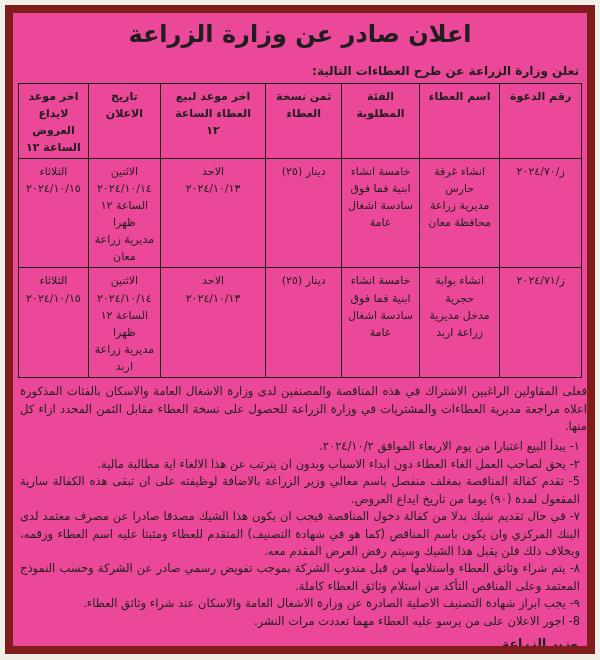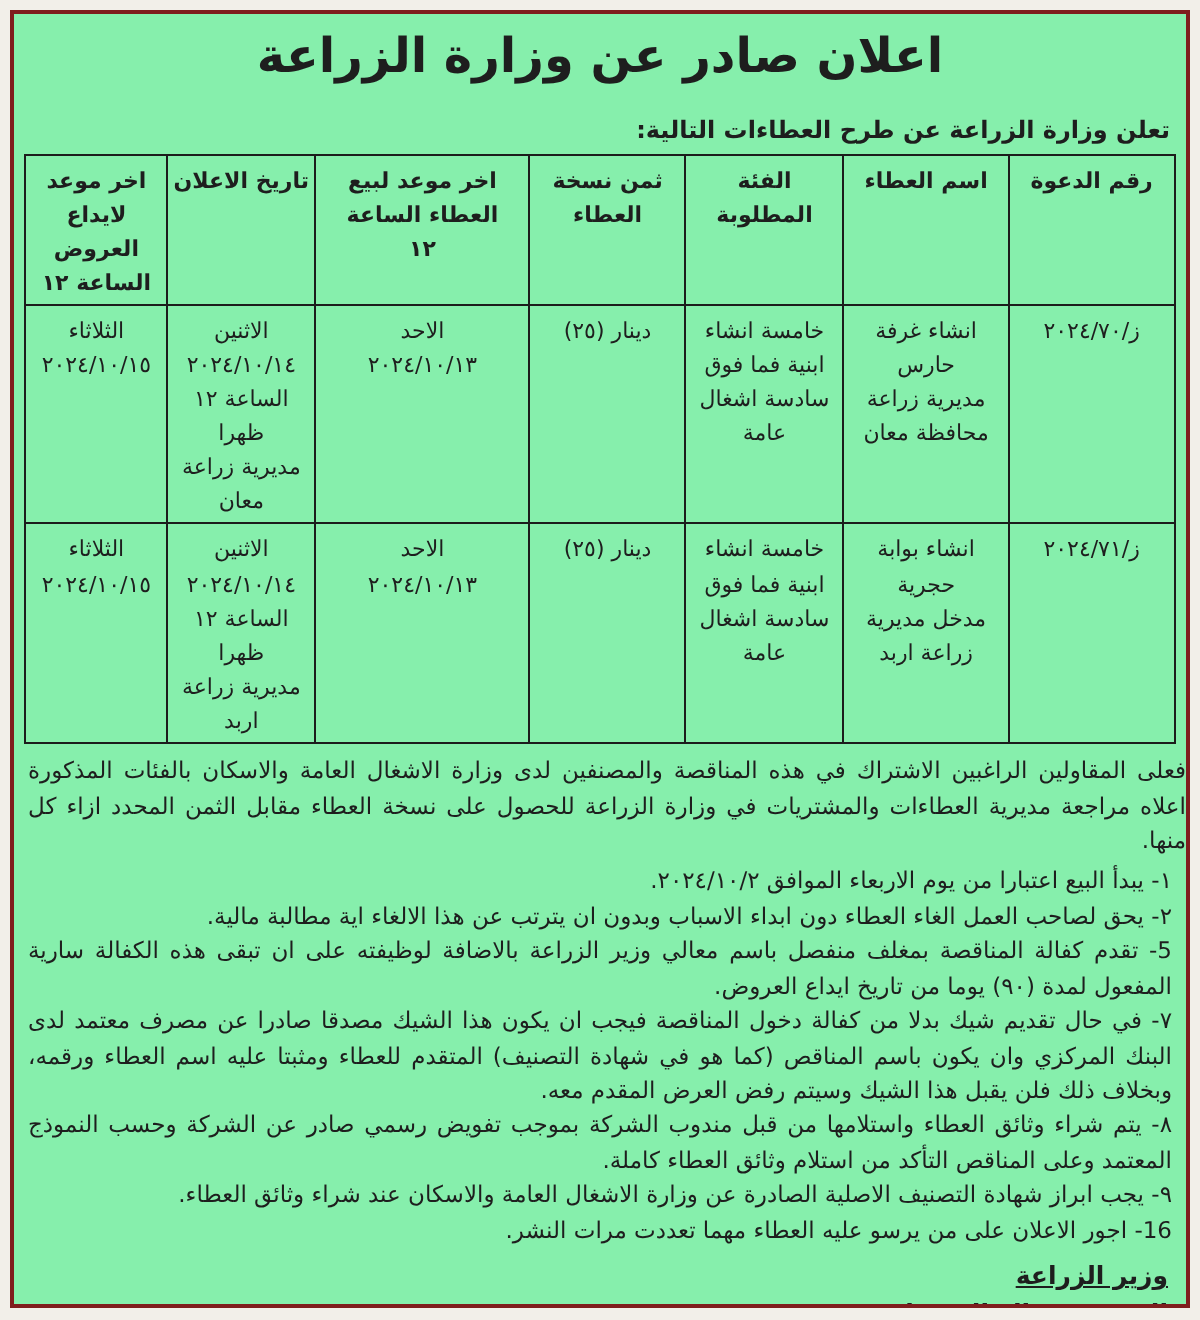--- a/index.html
+++ b/index.html
@@ -13,22 +13,22 @@
     position: relative;
     overflow: hidden;
     direction: rtl;
     font-family: "DejaVu Sans", sans-serif;
     color: #1e1e1e;
     background: #f2efe9;
   }
   .frame {
     position: absolute;
     top: 5px; right: 5px; left: 5px; bottom: 6px;
-    border: 2px solid #7f1d1d;
-    background: #86efac;
+    border: 8px solid #7f1d1d;
+    background: #ec4899;
     box-sizing: border-box;
     overflow: hidden;
   }
   .title {
     text-align: center;
     font-size: 24px;
     font-weight: bold;
     margin: 7px 0 3px 0;
     letter-spacing: 0;
   }
@@ -173,21 +173,21 @@
 
   <p class="intro">فعلى المقاولين الراغبين الاشتراك في هذه المناقصة والمصنفين لدى وزارة الاشغال العامة والاسكان بالفئات المذكورة اعلاه مراجعة مديرية العطاءات والمشتريات في وزارة الزراعة للحصول على نسخة العطاء مقابل الثمن المحدد ازاء كل منها.</p>
 
   <div class="notes">
     <div class="note-item">١- يبدأ البيع اعتبارا من يوم الاربعاء الموافق ٢٠٢٤/١٠/٢.</div>
     <div class="note-item">٢- يحق لصاحب العمل الغاء العطاء دون ابداء الاسباب وبدون ان يترتب عن هذا الالغاء اية مطالبة مالية.</div>
     <div class="note-item">5- تقدم كفالة المناقصة بمغلف منفصل باسم معالي وزير الزراعة بالاضافة لوظيفته على ان تبقى هذه الكفالة سارية المفعول لمدة (٩٠) يوما من تاريخ ايداع العروض.</div>
     <div class="note-item">٧- في حال تقديم شيك بدلا من كفالة دخول المناقصة فيجب ان يكون هذا الشيك مصدقا صادرا عن مصرف معتمد لدى البنك المركزي وان يكون باسم المناقص (كما هو في شهادة التصنيف) المتقدم للعطاء ومثبتا عليه اسم العطاء ورقمه، وبخلاف ذلك فلن يقبل هذا الشيك وسيتم رفض العرض المقدم معه.</div>
     <div class="note-item">٨- يتم شراء وثائق العطاء واستلامها من قبل مندوب الشركة بموجب تفويض رسمي صادر عن الشركة وحسب النموذج المعتمد وعلى المناقص التأكد من استلام وثائق العطاء كاملة.</div>
     <div class="note-item">٩- يجب ابراز شهادة التصنيف الاصلية الصادرة عن وزارة الاشغال العامة والاسكان عند شراء وثائق العطاء.</div>
-    <div class="note-item">16- اجور الاعلان على من يرسو عليه العطاء مهما تعددت مرات النشر.</div>
+    <div class="note-item">8- اجور الاعلان على من يرسو عليه العطاء مهما تعددت مرات النشر.</div>
   </div>
 
   <div class="signature">
     <div>وزير الزراعة</div>
     <div>المهندس خالد الحنيفات</div>
   </div>
 
 </div>
 
 </body></html>

